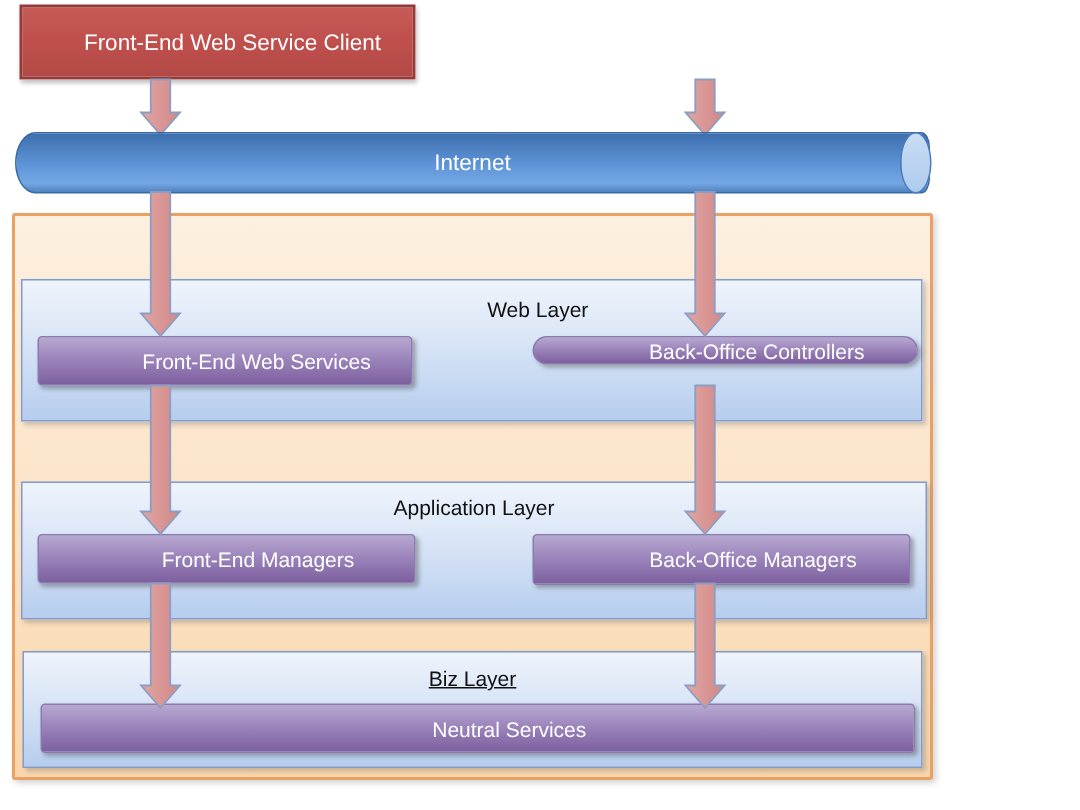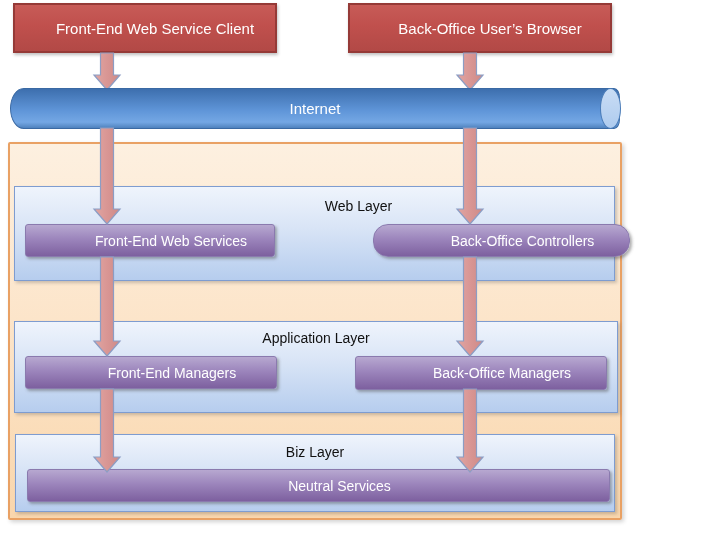--- a/index.html
+++ b/index.html
@@ -71,44 +71,41 @@
       <stop offset="1" stop-color="#CE8A87"></stop>
     </linearGradient>
   </defs>
 </svg>
 
 <div class="canvas">
 
   <div class="node red-box" style="left:13px;top:3px;width:264px;height:50px;">
     <span>Front-End Web Service Client</span>
   </div>
-  <div class="node red-box" style="left:348px;top:3px;width:264px;height:50px;">
-    <span>Back-Office User’s Browser</span>
-  </div>
 
   <svg class="arrow" style="left:94px;top:53px;" width="26" height="37">
       <polygon points="6.5,0 19.5,0 19.5,22 26,22 13,37 0,22 6.5,22"></polygon>
     </svg>
   <svg class="arrow" style="left:457px;top:53px;" width="26" height="37">
       <polygon points="6.5,0 19.5,0 19.5,22 26,22 13,37 0,22 6.5,22"></polygon>
     </svg>
 
   <div class="node cylinder-body" style="left:10px;top:88px;width:610px;height:41px;">
     <span>Internet</span>
   </div>
   <div class="cylinder-cap" style="left:600px;top:88px;width:21px;height:41px;"></div>
 
   <div class="node webapp" style="left:8px;top:142px;width:614px;height:378px;"></div>
 
   <div class="node layer" style="left:14px;top:186px;width:601px;height:95px;"></div>
   <div class="label" style="left:14px;top:198px;width:601px;margin-left:44px;">Web Layer</div>
   <div class="node purple-box" style="left:25px;top:224px;width:250px;height:33px;">
     <span>Front-End Web Services</span>
   </div>
-  <div class="node purple-box" style="left:373px;top:224px;width:257px;height:33px;border-radius:15px;">
+  <div class="node purple-box" style="left:355px;top:224px;width:257px;height:19px;border-radius:15px;">
     <span>Back-Office Controllers</span>
   </div>
 
   <svg class="arrow" style="left:94px;top:128px;" width="26" height="96">
       <polygon points="6.5,0 19.5,0 19.5,81 26,81 13,96 0,81 6.5,81"></polygon>
     </svg>
   <svg class="arrow" style="left:457px;top:128px;" width="26" height="96">
       <polygon points="6.5,0 19.5,0 19.5,81 26,81 13,96 0,81 6.5,81"></polygon>
     </svg>
 
@@ -122,21 +119,21 @@
   </div>
 
   <svg class="arrow" style="left:94px;top:257px;" width="26" height="99">
       <polygon points="6.5,0 19.5,0 19.5,84 26,84 13,99 0,84 6.5,84"></polygon>
     </svg>
   <svg class="arrow" style="left:457px;top:257px;" width="26" height="99">
       <polygon points="6.5,0 19.5,0 19.5,84 26,84 13,99 0,84 6.5,84"></polygon>
     </svg>
 
   <div class="node layer" style="left:15px;top:434px;width:600px;height:78px;"></div>
-  <div class="label" style="left:15px;top:444px;width:600px;">Biz Layer</div>
+  <div class="label" style="left:15px;top:444px;width:600px;text-decoration:underline;">Biz Layer</div>
   <div class="node purple-box" style="left:27px;top:469px;width:583px;height:33px;">
     <span>Neutral Services</span>
   </div>
 
   <svg class="arrow" style="left:94px;top:389px;" width="26" height="83">
       <polygon points="6.5,0 19.5,0 19.5,68 26,68 13,83 0,68 6.5,68"></polygon>
     </svg>
   <svg class="arrow" style="left:457px;top:389px;" width="26" height="83">
       <polygon points="6.5,0 19.5,0 19.5,68 26,68 13,83 0,68 6.5,68"></polygon>
     </svg>

